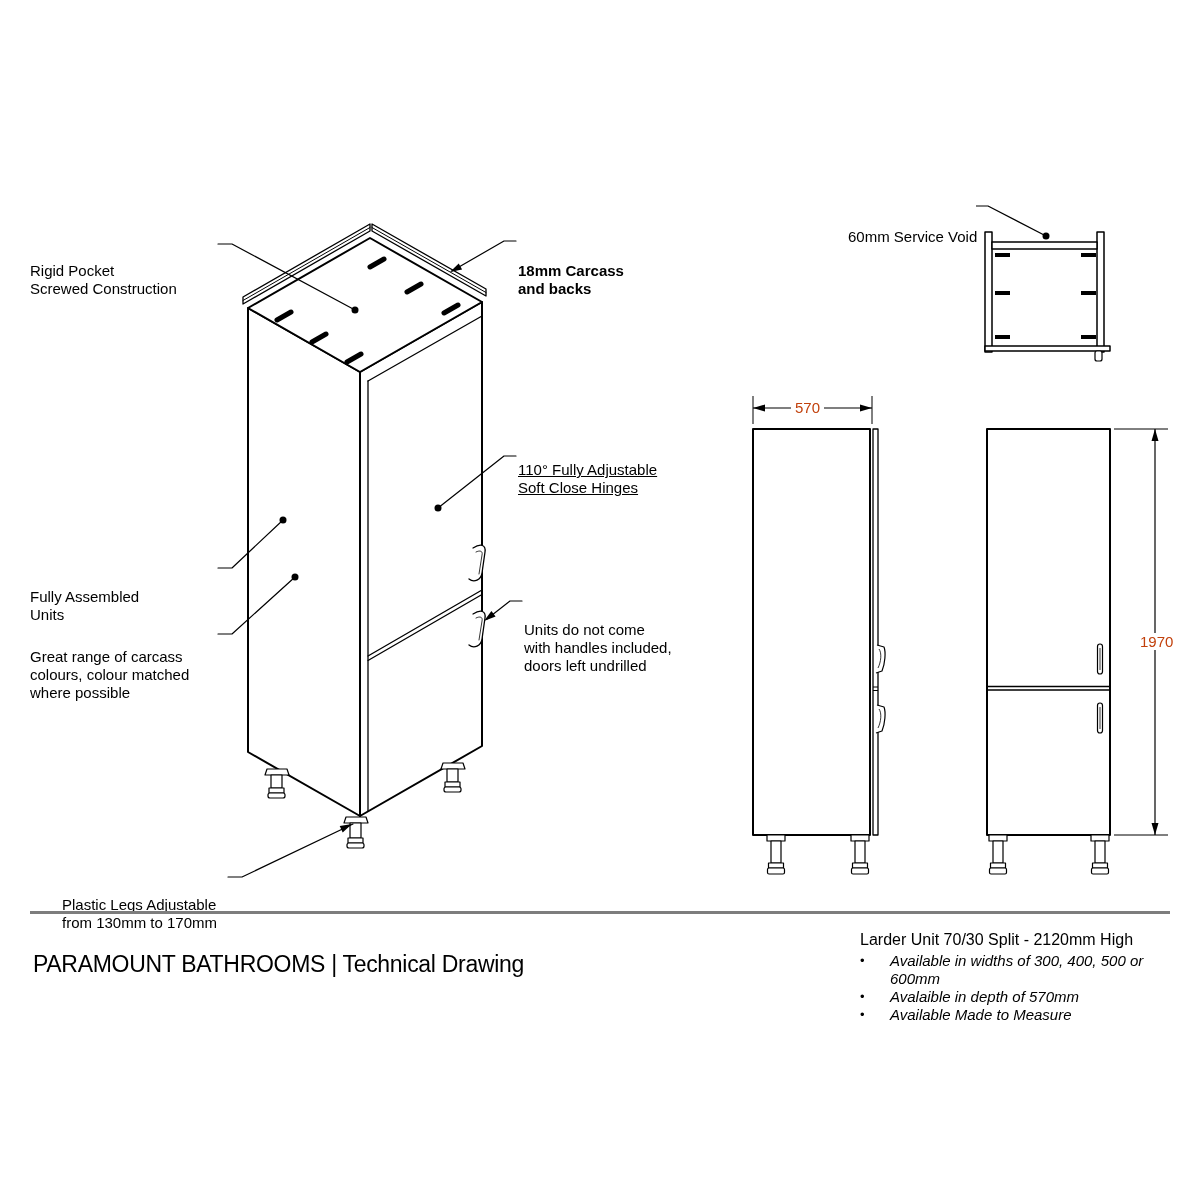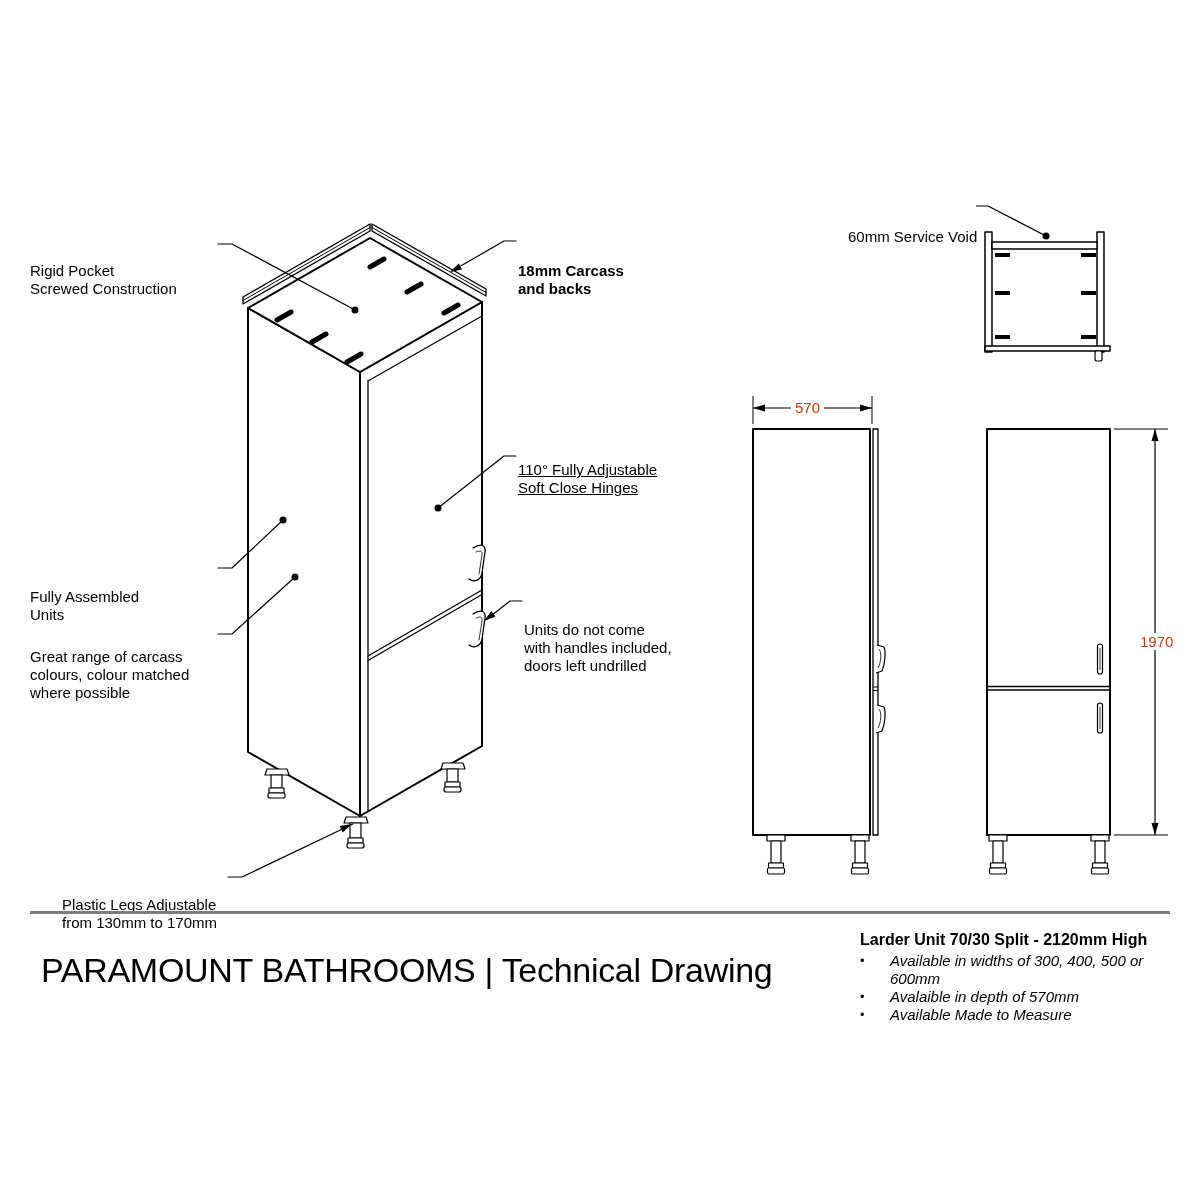--- a/index.html
+++ b/index.html
@@ -3,23 +3,23 @@
 <meta charset="utf-8">
 <style>
   html,body{margin:0;padding:0;background:#ffffff;}
   #page{position:relative;width:1200px;height:1200px;background:#fff;overflow:hidden;
         font-family:"Liberation Sans", sans-serif;color:#000;}
   #page svg{position:absolute;left:0;top:0;}
   .ann{position:absolute;font-size:15px;line-height:18px;white-space:pre-line;color:#000;margin-top:32px;}
   .ann-r{text-align:left;width:188px;left:30px;}
   .dim{position:absolute;background:#fff;font-size:15px;padding:0 4px;color:#c2410c;}
   #footer-rule{position:absolute;left:30px;top:911px;width:1140px;height:3px;background:#7d7d7d;}
-  #brand{position:absolute;left:41px;top:951px;font-size:34px;letter-spacing:-0.3px;}
+  #brand{position:absolute;left:33px;top:951px;font-size:23px;letter-spacing:-0.3px;}
   #product-info{position:absolute;left:860px;top:931px;width:330px;}
-  #product-title{font-size:16px;font-weight:bold;margin:0 0 3px 0;}
+  #product-title{font-size:16px;font-weight:normal;margin:0 0 3px 0;}
   .bullet-row{display:flex;line-height:18px;font-size:15px;font-style:italic;}
   .bullet-dot{width:30px;font-style:normal;font-size:13px;flex:0 0 30px;}
 </style>
 </head>
 <body>
 
 <div id="page">
 
   <svg width="1200" height="1200" viewBox="0 0 1200 1200">
 

